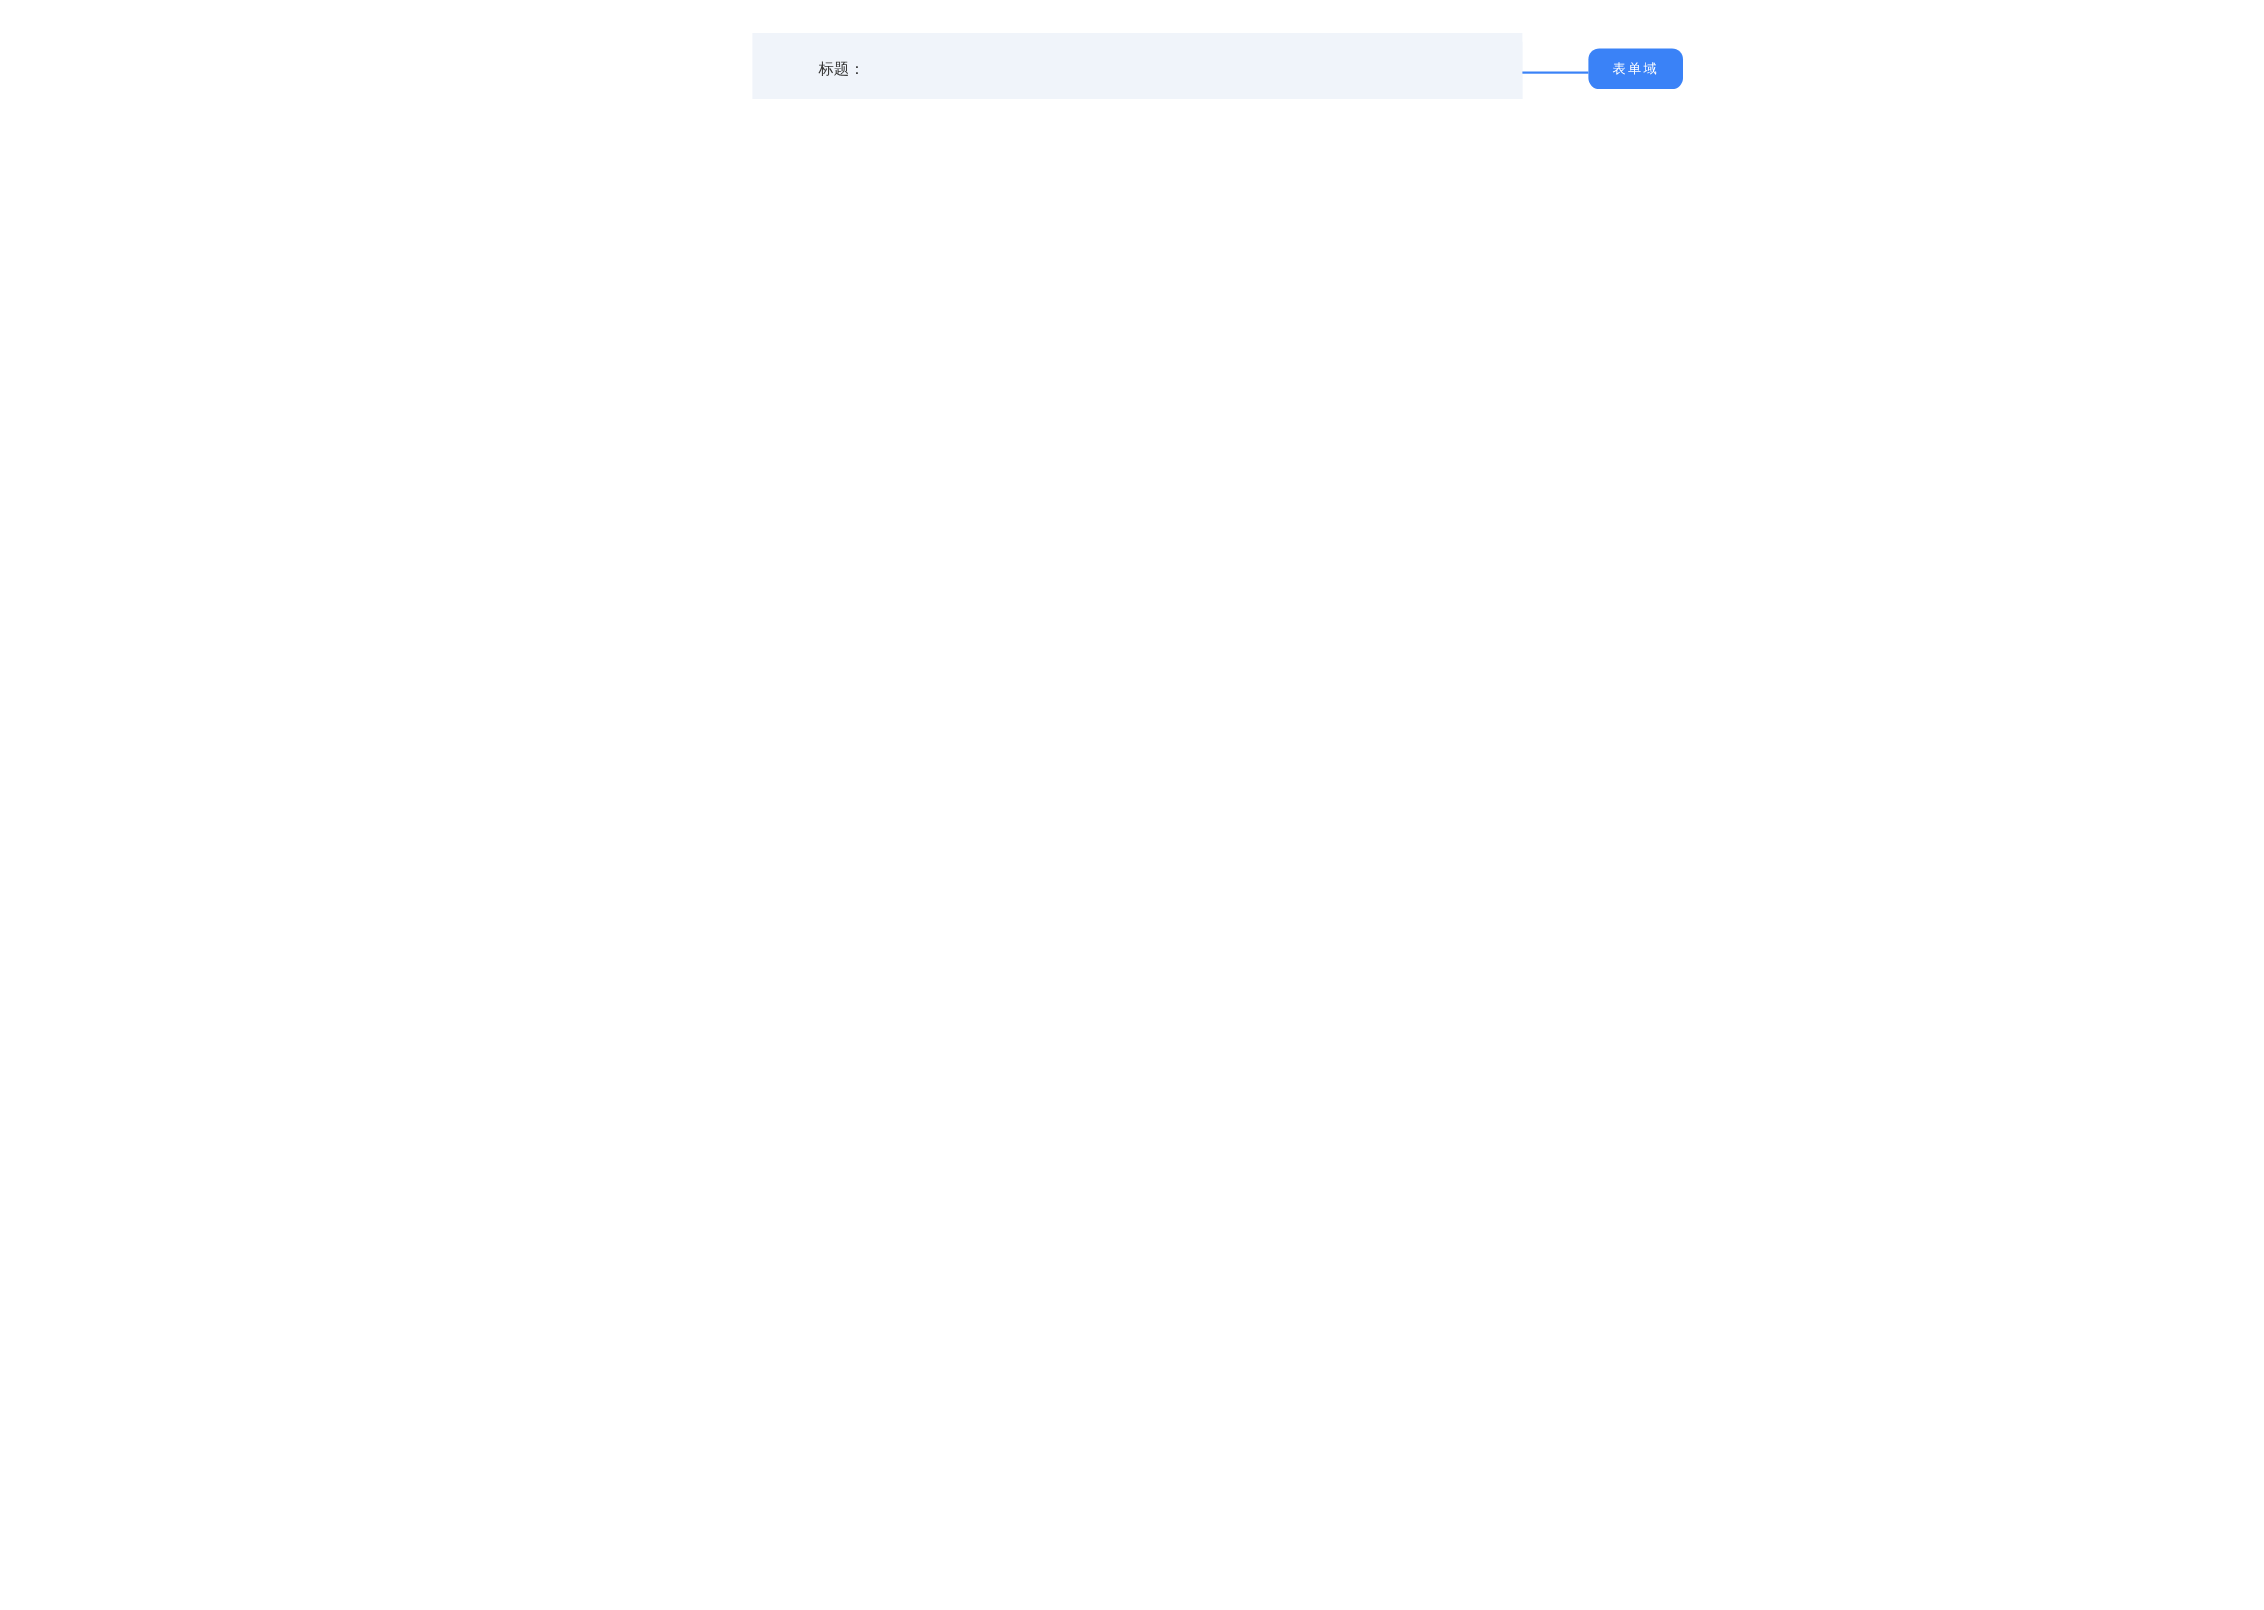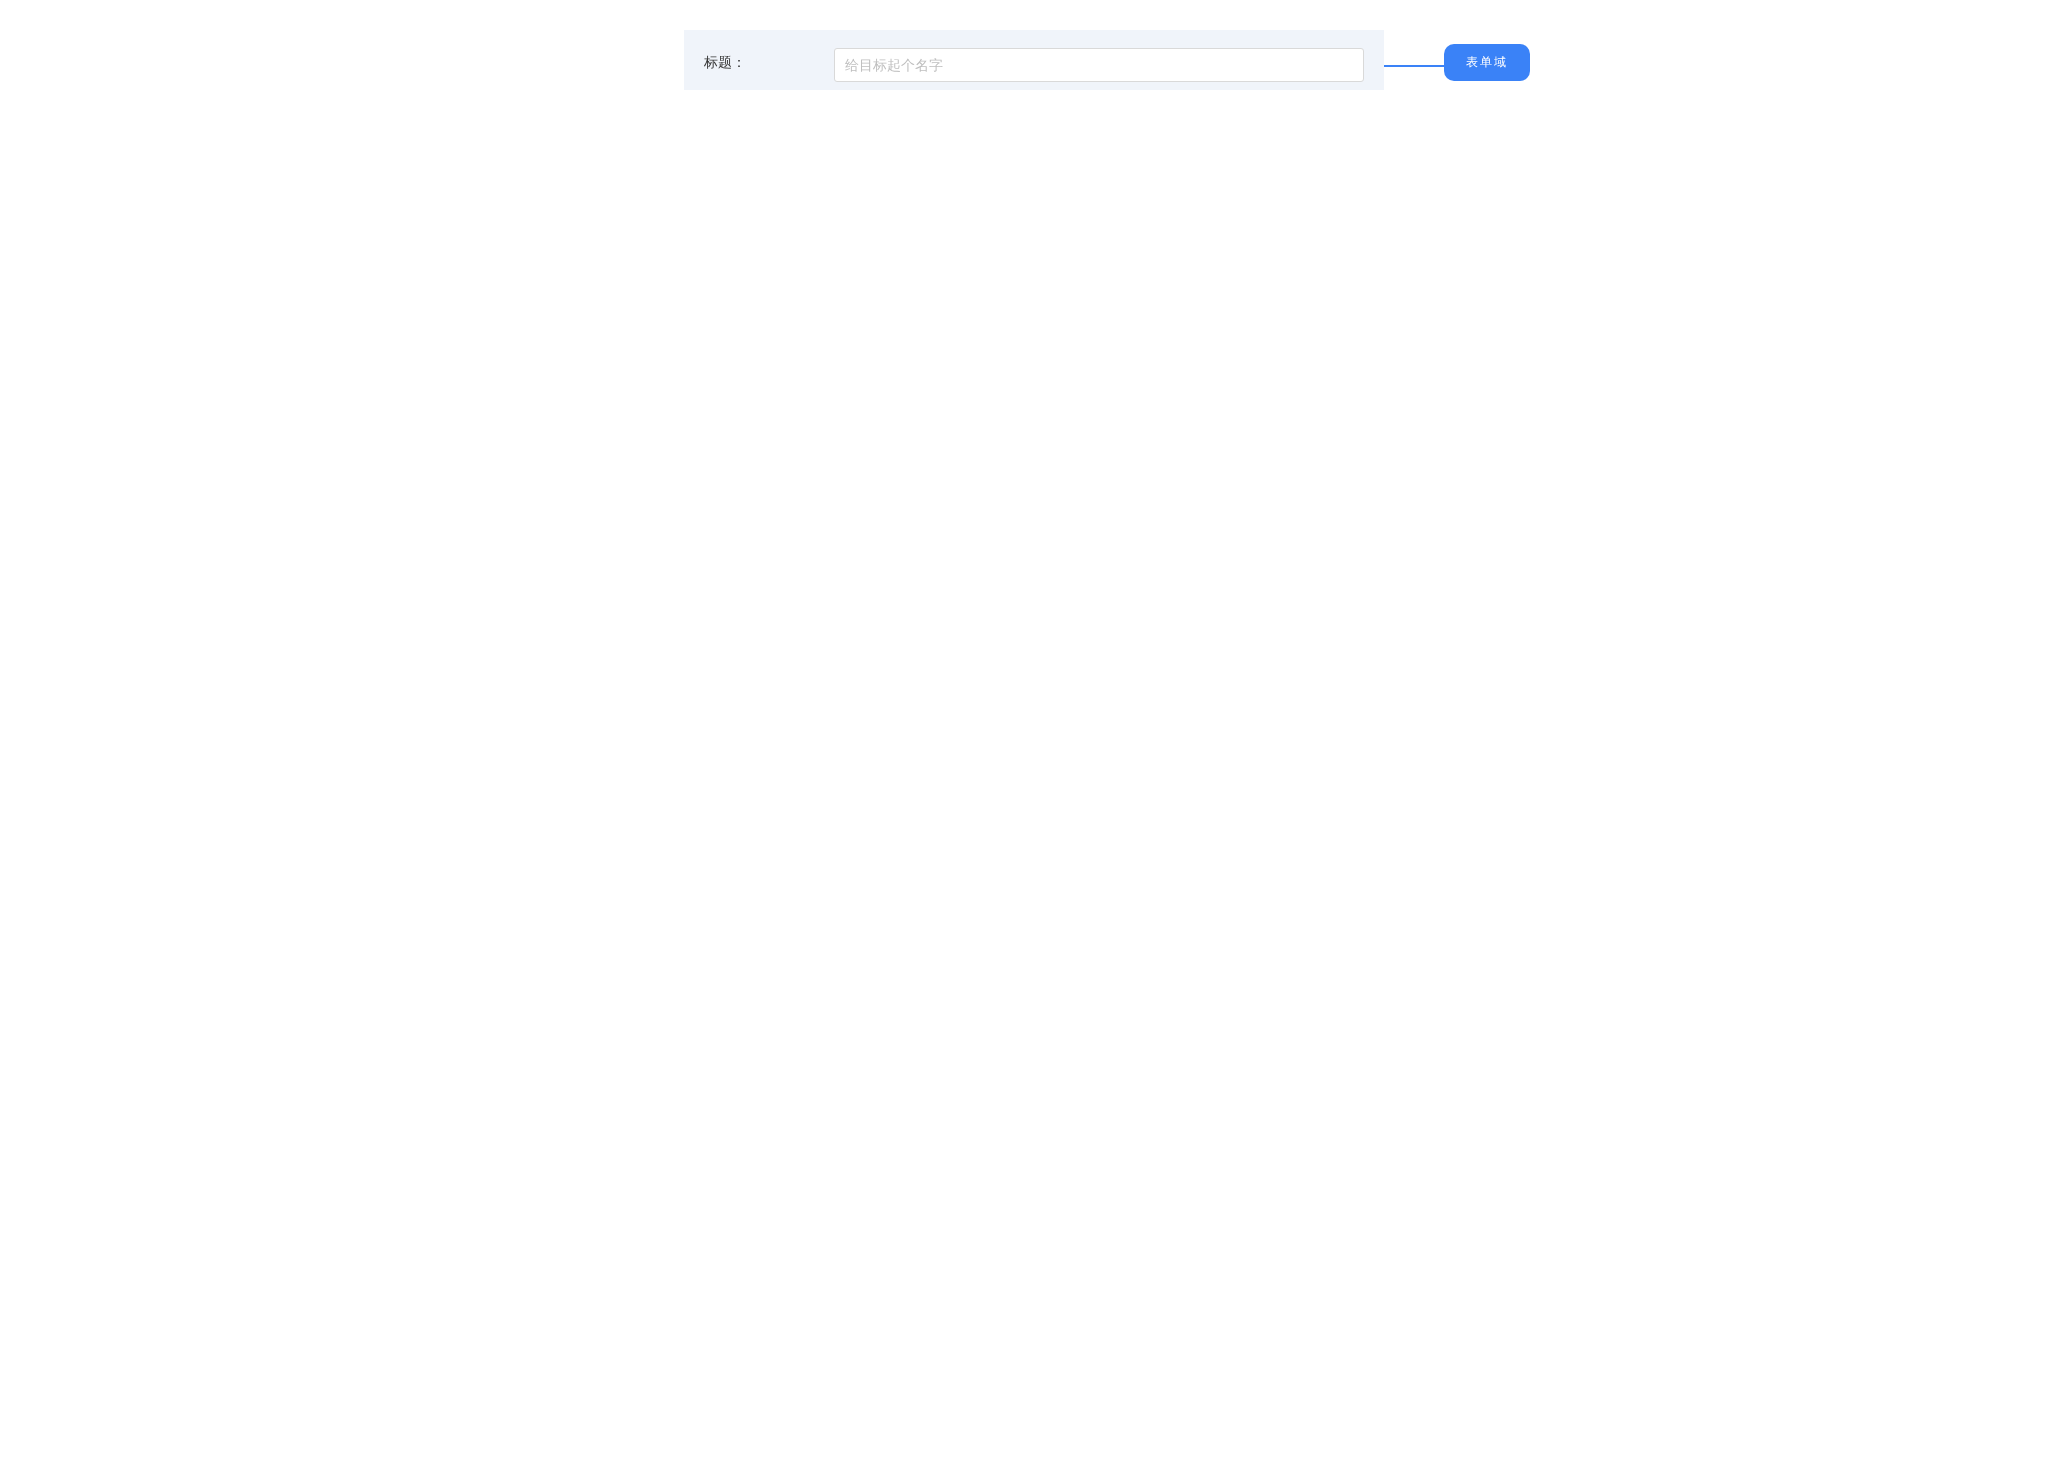--- a/index.html
+++ b/index.html
@@ -25,21 +25,21 @@
     padding: 18px 20px 5px 20px;
   }
   .form-row {
     display: flex;
     align-items: flex-start;
     margin-bottom: 24px;
   }
   .label-col {
     width: 130px;
     flex: 0 0 130px;
-    text-align: left;
+    text-align: center;
     padding-right: 8px;
     padding-top: 6px;
     font-size: 14px;
     color: #333;
     white-space: nowrap;
   }
   .label-optional { color: #999; }
   .field-col { flex: 1; }
   .txt-input, .date-input, .txtarea {
     width: 100%;
@@ -136,23 +136,20 @@
 
   <div class="highlight-box" style="left:446px; top:38px; width:554px; height:52px;"></div>
   <div class="highlight-box" style="left:446px; top:778px; width:200px; height:30px;"></div>
   <div class="highlight-box" style="left:446px; top:834px; width:192px; height:58px;"></div>
 
   <div class="form-panel">
 
     <div class="form-row">
       <div class="label-col">
         <span>标题</span><span>：</span>
-      </div>
-      <div class="field-col">
-        <input class="txt-input" placeholder="给目标起个名字" style="">
       </div>
     </div>
 
     <div class="form-row">
       <div class="label-col">
         <span>起止时间</span><span>：</span>
       </div>
       <div class="field-col date-wrap">
         <input class="date-input" placeholder="开始时间 ~ 结束时间" style="">
         <span class="cal-icon">

